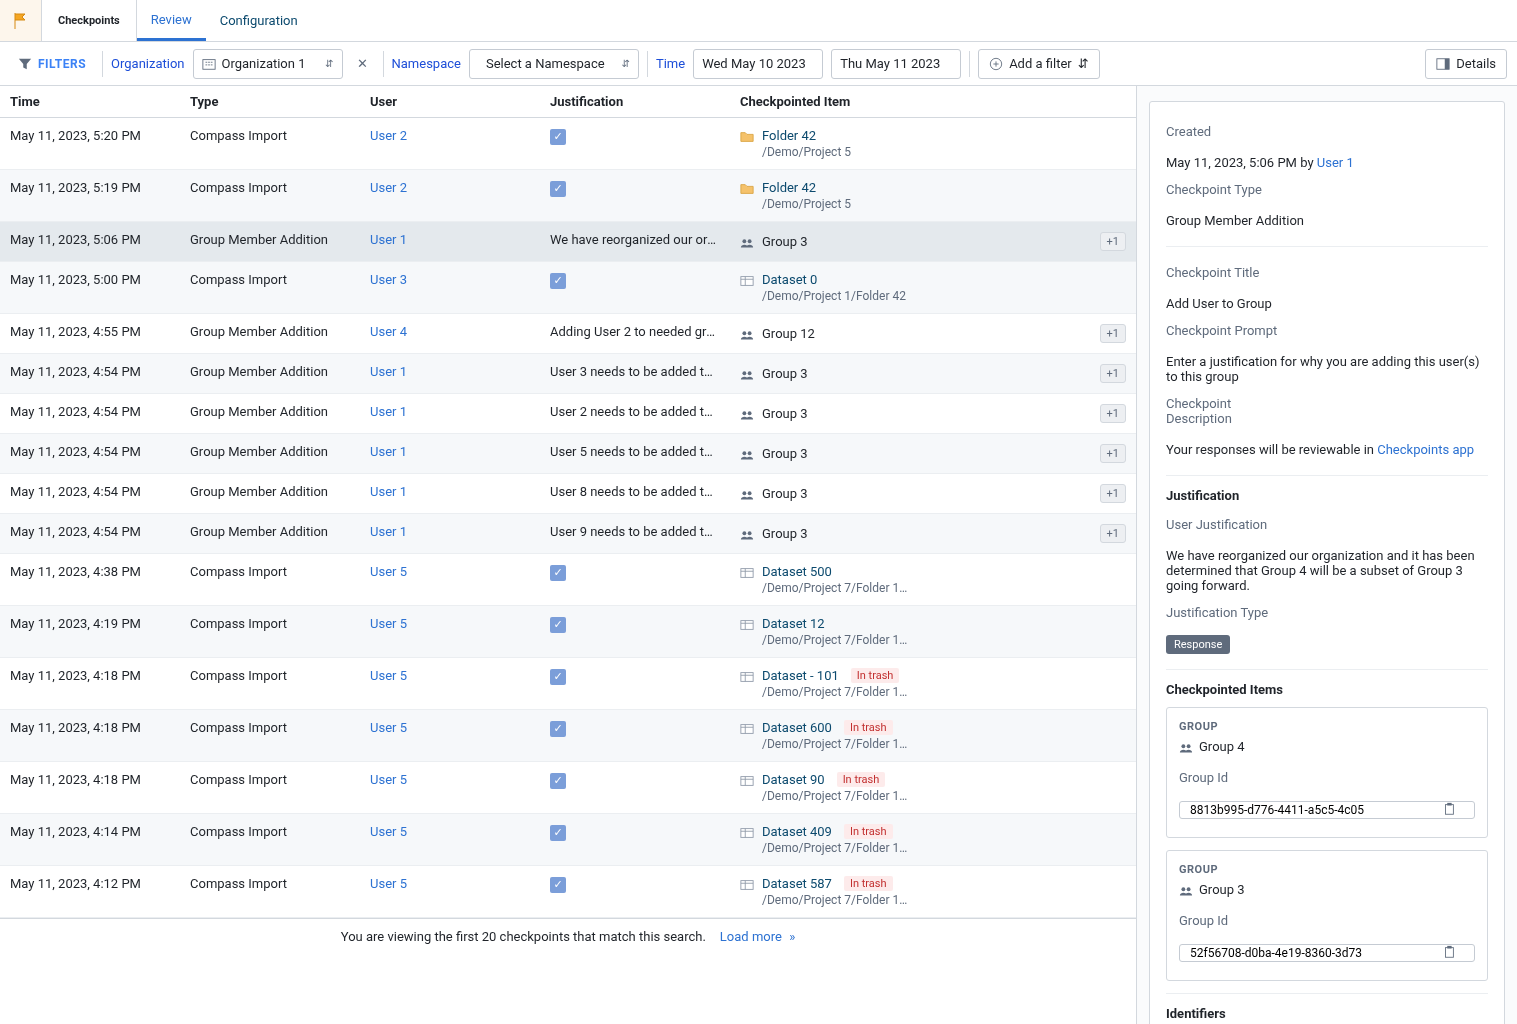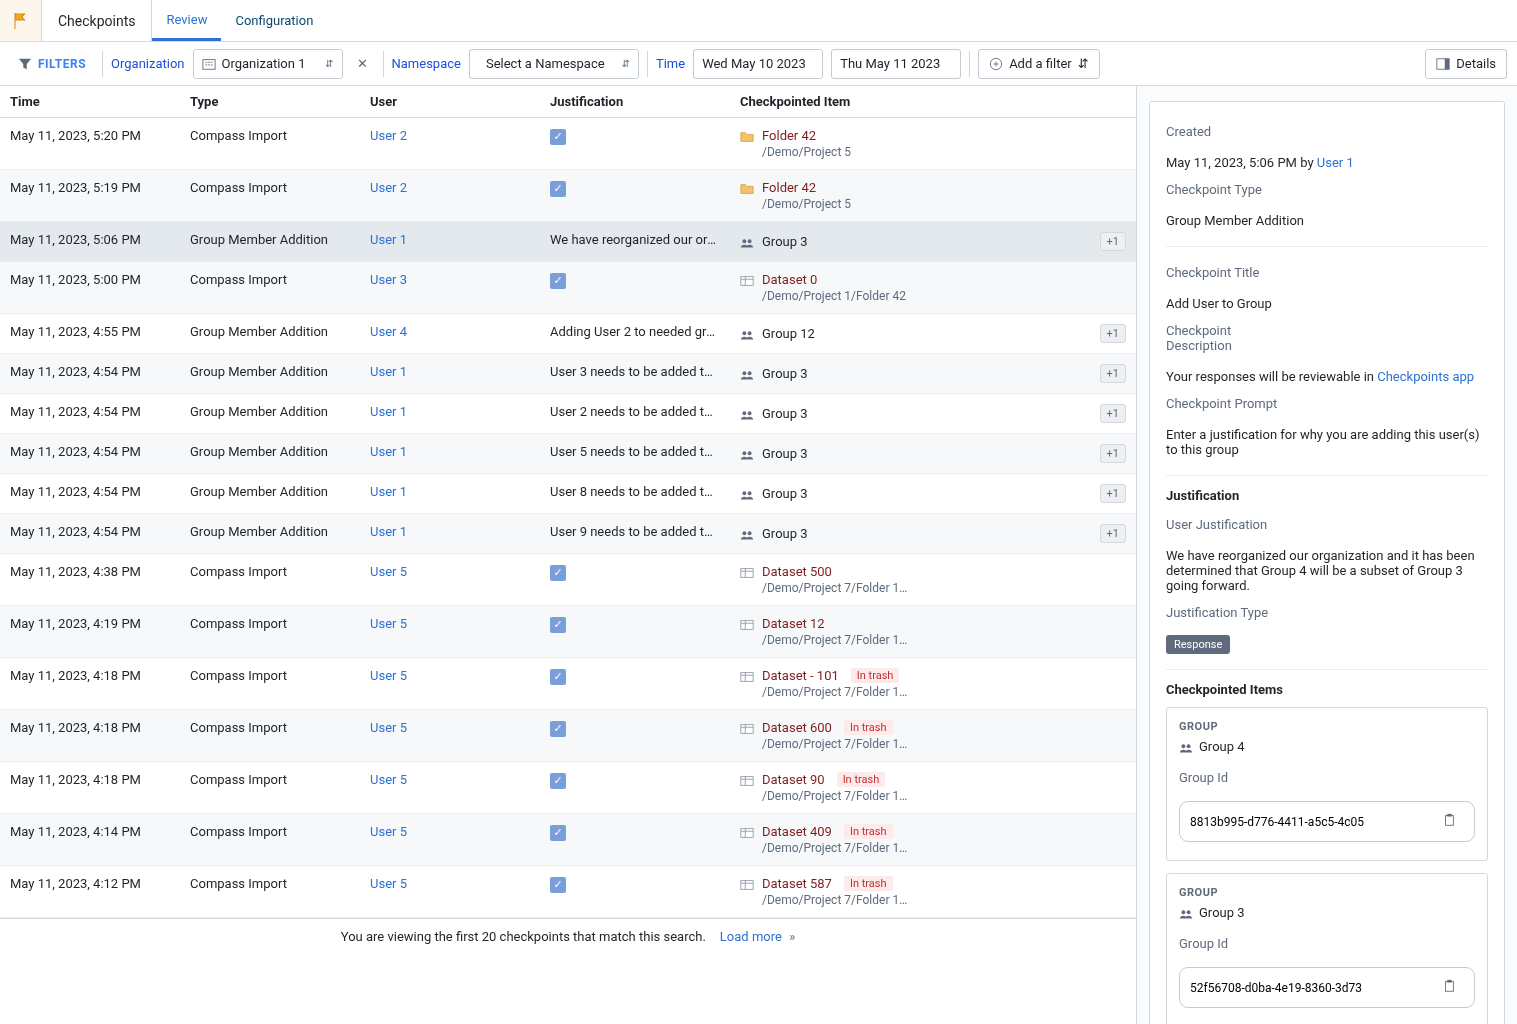--- a/index.html
+++ b/index.html
@@ -2,21 +2,21 @@
 <html><head>
 <meta charset="utf-8">
 <style>
   * { box-sizing: border-box; }
   body { margin: 0; font-family: -apple-system, BlinkMacSystemFont, "Segoe UI", Roboto, sans-serif; font-size: 13px; color: #1F2329; background: #fff; }
   a, .link { color: #2D72D2; text-decoration: none; }
   
   
   .topbar { display: flex; align-items: stretch; border-bottom: 1px solid #D3D8DE; height: 42px; }
   .app-logo { width: 42px; display:flex; align-items:center; justify-content:center; background:#FDF6EC; border-right:1px solid #D3D8DE; }
-  .app-title-box { display:flex; align-items:center; padding:0 16px; font-weight:400; font-size:14px; border-right:1px solid #D3D8DE; }
+  .app-title-box { display:flex; align-items:center; padding:0 16px; font-weight:700; font-size:11px; border-right:1px solid #D3D8DE; }
   .tab { display:flex; align-items:center; padding:0 14px; color:#0c4a6e; cursor:pointer; }
   .tab.active { color:#2D72D2; border-bottom:3px solid #2D72D2; }
   
   
   .filterbar { display:flex; align-items:center; height:44px; border-bottom:1px solid #D3D8DE; padding:0 10px; gap:8px; }
   .filterbar .filters-label { display:flex; align-items:center; gap:6px; font-weight:700; color:#3b82f6; letter-spacing:0.5px; font-size:12px; padding:0 8px; }
   .vsep { width:1px; height:26px; background:#D3D8DE; }
   .filter-group { display:flex; align-items:center; gap:8px; }
   .filter-key { color:#1d4ed8; font-size:13px; }
   .pick { display:flex; align-items:center; justify-content:space-between; border:1px solid #C5CBD3; border-radius:3px; height:30px; padding:0 8px; background:#fff; min-width:150px; cursor:pointer; }
@@ -36,21 +36,21 @@
   tbody tr { border-bottom:1px solid #EBEEF1; }
   tbody tr:nth-child(even) { background:#F6F8FA; }
   tbody tr.selected { background:#E4E9ED !important; }
   tbody td { padding:10px 10px; vertical-align:top; }
   .col-time { width:180px; }
   .col-type { width:180px; }
   .col-user { width:180px; }
   .col-just { width:180px; }
   .justification-text { white-space:nowrap; overflow:hidden; text-overflow:ellipsis; max-width:170px; display:block; }
   .item-row { display:flex; align-items:center; gap:8px; }
-  .item-name { color:#7f1d1d; }
+  .item-name { color:#0c4a6e; }
   .item-path { color:#5F6B7C; font-size:12px; margin-top:2px; margin-left:22px; white-space:nowrap; overflow:hidden; text-overflow:ellipsis; max-width:150px; display:block; }
   .badge-plus { background:#EDEFF2; border:1px solid #D3D8DE; border-radius:3px; font-size:11px; padding:2px 6px; color:#5F6B7C; margin-left:auto; }
   .trash-tag { background:#FDEBEB; color:#C23030; font-size:11px; padding:1px 6px; border-radius:2px; margin-left:4px; }
   .chk-icon { display:inline-flex; width:16px; height:16px; background:#7B9ED9; border-radius:2px; align-items:center; justify-content:center; color:#fff; font-size:11px; }
   .chk-icon::after { content:"✓"; }
   
   
   .ic { display:inline-flex; width:14px; height:14px; flex-shrink:0; }
   
   
@@ -60,21 +60,21 @@
   .details-inner { margin:12px; background:#fff; border:1px solid #D3D8DE; border-radius:3px; padding:16px; }
   .kv { display:flex; padding:6px 0; gap:16px;flex-direction:column; }
   .kv .k { width:120px; color:#5F6B7C; font-size:13px; flex-shrink:0; }
   .kv .v { flex:1; font-size:13px; }
   .section-title { font-weight:700; margin:16px 0 8px; border-bottom:1px solid #D3D8DE; padding-bottom:6px; }
   .section-title.underlined { border-bottom:1px solid #1F2329; display:inline-block; padding-bottom:2px; margin-bottom:10px; }
   .hr { border-top:1px solid #EBEEF1; margin:12px 0; }
   .tag-response { background:#5F6B7C; color:#fff; font-size:11px; padding:3px 8px; border-radius:3px; }
   .item-card { border:1px solid #D3D8DE; border-radius:3px; padding:12px; margin-bottom:12px; }
   .item-card .card-label { color:#5F6B7C; font-size:11px; letter-spacing:0.5px; font-weight:700; margin-bottom:6px; }
-  .copy-field { display:flex; align-items:center; border:1px solid #C5CBD3; border-radius:9px; height:41px; padding:0 14px 0 8px; background:#fff; }
+  .copy-field { display:flex; align-items:center; border:1px solid #C5CBD3; border-radius:3px; height:18px; padding:0 14px 0 8px; background:#fff; }
   .copy-field input { border:0; outline:0; flex:1; font-size:12px; font-family:inherit; background:transparent; }
   .copy-btn { color:#5F6B7C; cursor:pointer; padding:0 4px; }
   .group-line { display:flex; align-items:center; gap:6px; margin:4px 0 10px; }
 </style>
 </head>
 <body>
 
 <div class="topbar">
   <div class="app-logo">
     <svg width="18" height="18" viewBox="0 0 18 18">
@@ -510,28 +510,28 @@
       <div class="kv">
         <div class="k">Checkpoint Type</div>
         <div class="v">Group Member Addition</div>
       </div>
       <div class="hr"></div>
       <div class="kv">
         <div class="k">Checkpoint Title</div>
         <div class="v">Add User to Group</div>
       </div>
       <div class="kv">
+        <div class="k">Checkpoint Prompt</div>
+        <div class="v">Enter a justification for why you are adding this user(s) to this group</div>
+      </div>
+      <div class="kv">
         <div class="k">Checkpoint Description</div>
         <div class="v">
           <span>Your responses will be reviewable in </span><a class="link">Checkpoints app</a>
         </div>
-      </div>
-      <div class="kv">
-        <div class="k">Checkpoint Prompt</div>
-        <div class="v">Enter a justification for why you are adding this user(s) to this group</div>
       </div>
       <div class="hr"></div>
       <div style="font-weight:700;margin-bottom:8px;">Justification</div>
       <div class="kv">
         <div class="k">User Justification</div>
         <div class="v">We have reorganized our organization and it has been determined that Group 4 will be a subset of Group 3 going forward.</div>
       </div>
       <div class="kv">
         <div class="k">Justification Type</div>
         <div class="v"><span class="tag-response">Response</span></div>

